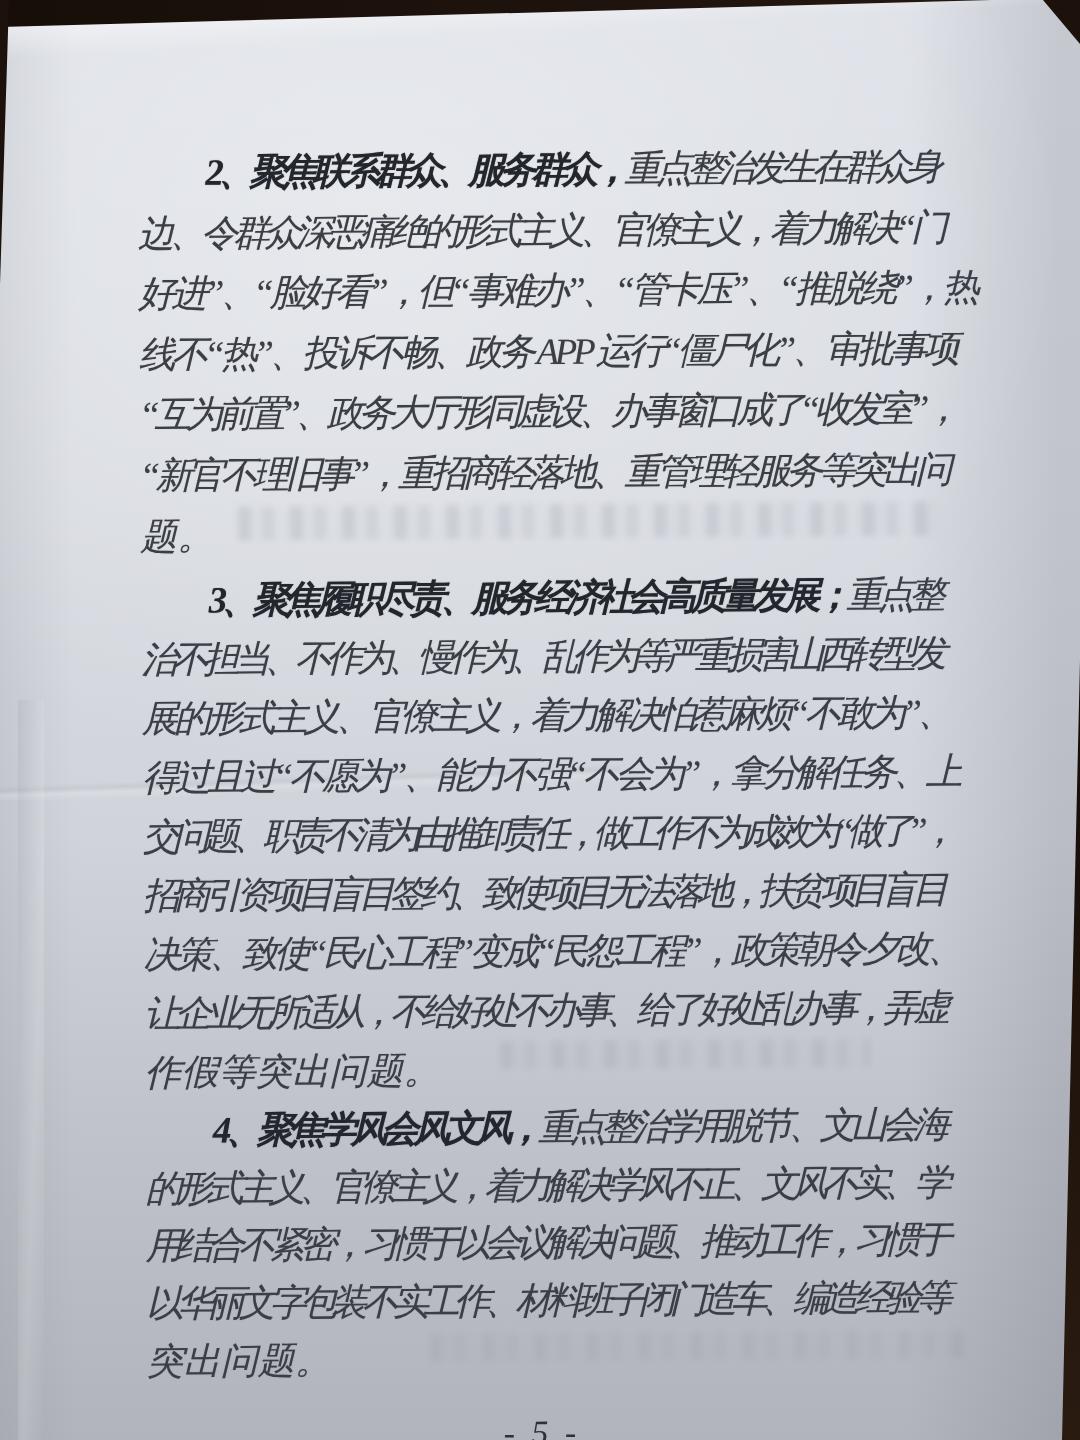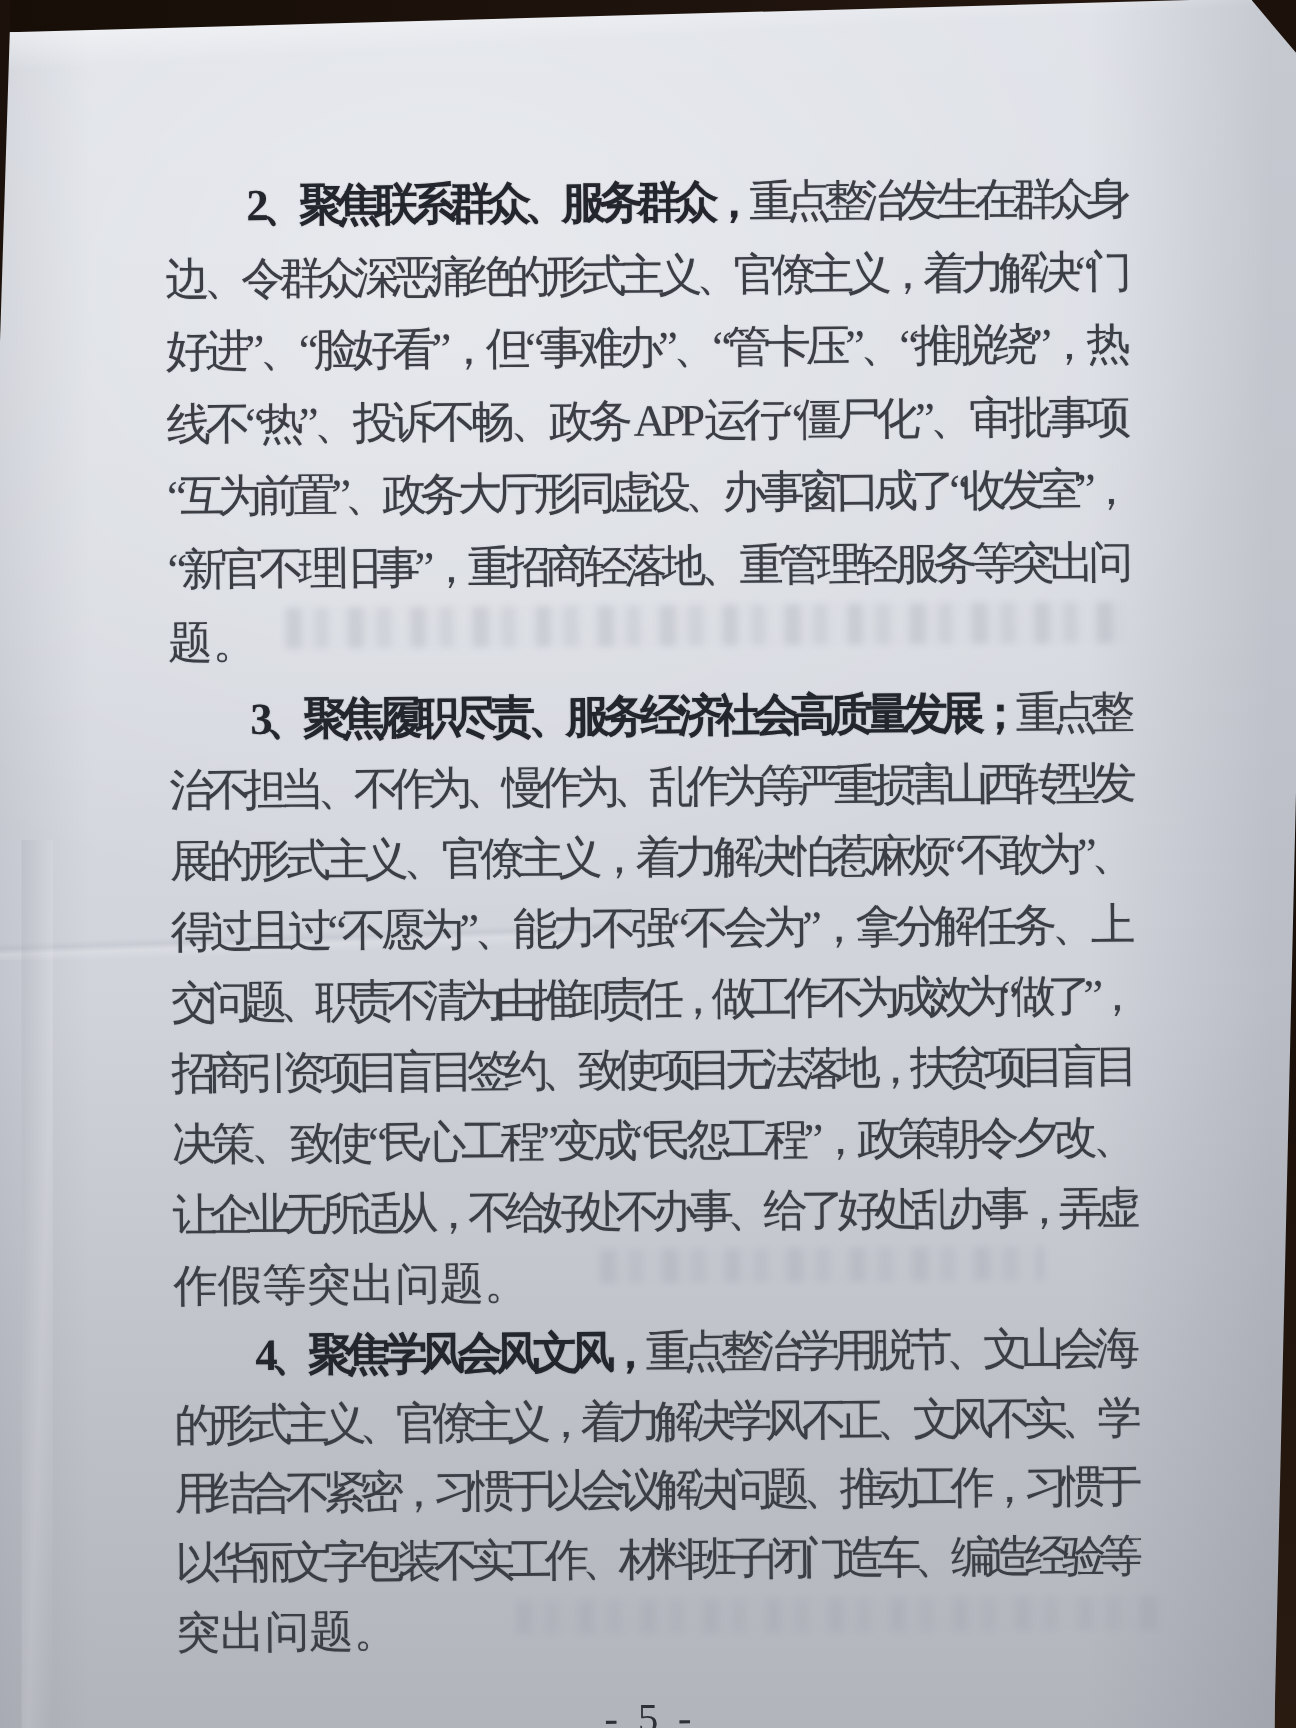--- a/index.html
+++ b/index.html
@@ -10,20 +10,21 @@
     font-family:"Liberation Serif","DejaVu Serif",serif;
   }
   
   .paper{
     position:absolute;inset:0;
     background:
       linear-gradient(177deg, rgba(250,250,252,.85) 0.4%, rgba(250,250,252,0) 4%),
       radial-gradient(ellipse 980px 760px at 34% 16%, rgba(255,255,255,.30), rgba(255,255,255,0) 72%),
       linear-gradient(90deg, rgba(110,115,125,.14) 0%, rgba(110,115,125,0) 7%, rgba(110,115,125,0) 84%, rgba(95,100,112,.20) 98%),
       linear-gradient(180deg, #dfe2e8 0%, #d9dce2 34%, #d0d3da 58%, #c0c3ca 78%, #b1b4bb 100%);
+    font-style: italic;
   }
   
   .crease-h{
     position:absolute;left:0;top:760px;width:620px;height:40px;
     background:linear-gradient(178deg, rgba(255,255,255,0) 42%, rgba(120,125,138,.10) 50%, rgba(255,255,255,.18) 58%, rgba(255,255,255,0) 70%);
   }
   .crease-v{
     position:absolute;left:18px;top:700px;width:26px;height:740px;
     background:linear-gradient(92deg, rgba(125,130,142,.14), rgba(255,255,255,.16) 60%, rgba(255,255,255,0));
   }

